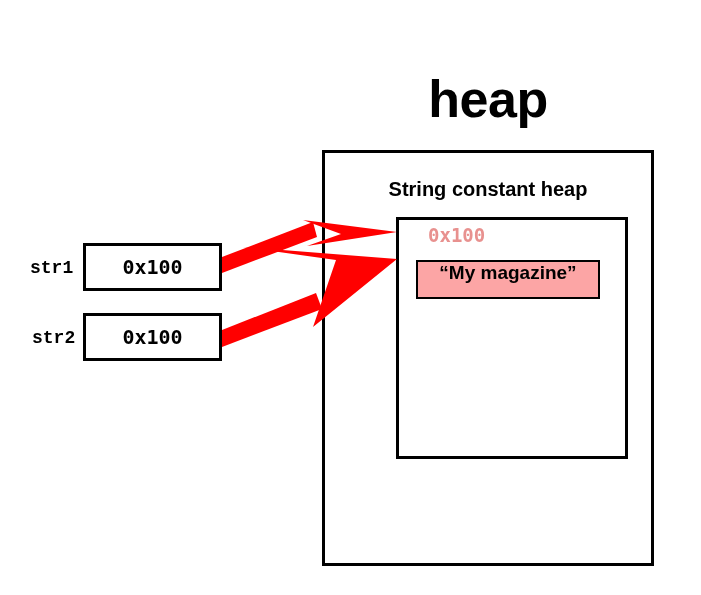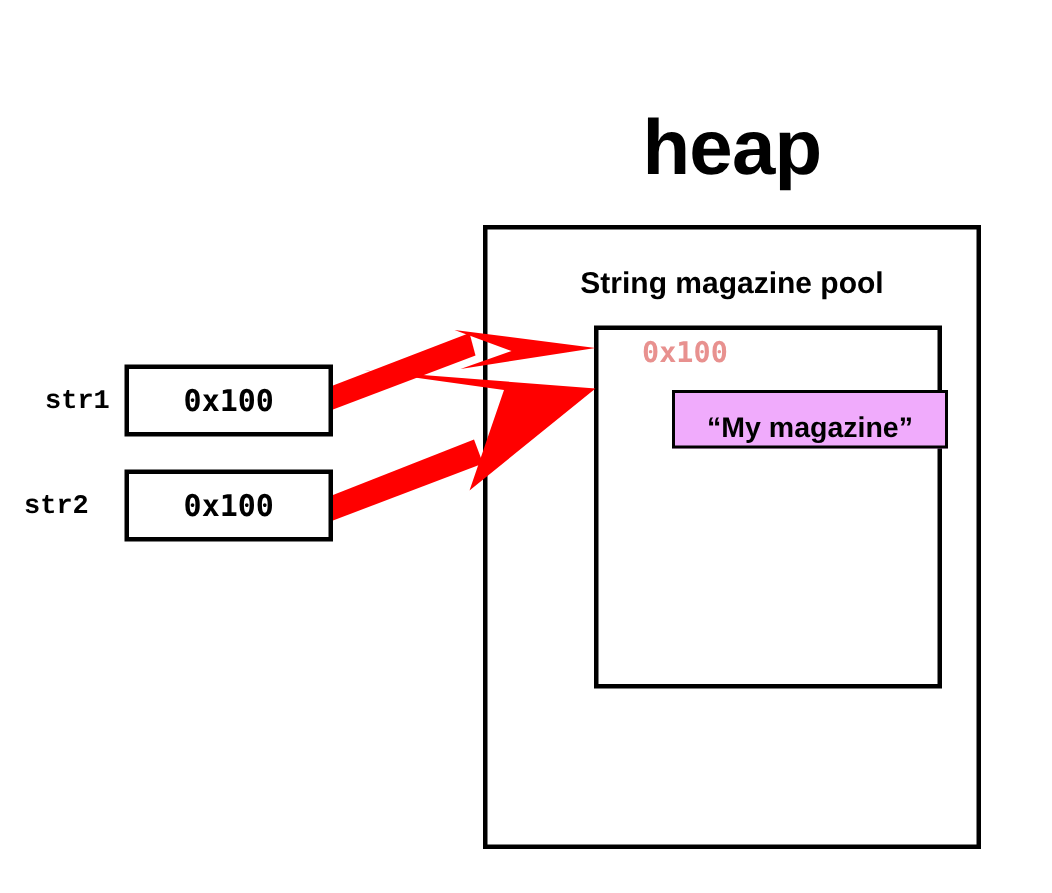--- a/index.html
+++ b/index.html
@@ -79,50 +79,50 @@
     top: 178px;
     font-size: 19px;
     font-weight: bold;
     color: #e8918f;
     font-family: "DejaVu Sans Mono", monospace;
     line-height: 1.1;
     white-space: nowrap;
   }
   .value-box {
     position: absolute;
-    left: 448px;
+    left: 416px;
     top: 213px;
     width: 184px;
     height: 39px;
     border: 2px solid #000000;
     box-sizing: border-box;
-    background: #f0abfc;
+    background: #fca5a5;
     display: flex;
-    align-items: flex-end;
+    align-items: flex-start;
     justify-content: center;
   }
   .value-box .value-text {
     font-size: 19px;
     font-weight: bold;
     color: #000000;
     font-family: "Liberation Sans", sans-serif;
     white-space: nowrap;
   }
 
   
   .var-label {
     position: absolute;
     font-size: 18px;
     font-weight: bold;
     color: #000000;
     font-family: Liberation Mono, monospace;
     white-space: nowrap;
   }
   .var-label.str1 { left: 30px; top: 211px; }
-  .var-label.str2 { left: 16px; top: 281px; }
+  .var-label.str2 { left: 32px; top: 281px; }
 
   .var-box {
     position: absolute;
     left: 83px;
     width: 139px;
     height: 48px;
     border: 3px solid #000000;
     box-sizing: border-box;
     background: #ffffff;
     display: flex;
@@ -151,21 +151,21 @@
 </style>
 </head>
 <body>
 
 <div id="canvas">
 
   <div class="heap-title">heap</div>
 
   <div class="heap-box"></div>
 
-  <div class="pool-title">String magazine pool</div>
+  <div class="pool-title">String constant heap</div>
 
   <div class="pool-box"></div>
 
   <div class="pool-address">0x100</div>
 
   <div class="value-box">
     <span class="value-text">“My magazine”</span>
   </div>
 
   <div class="var-label str1">str1</div>

